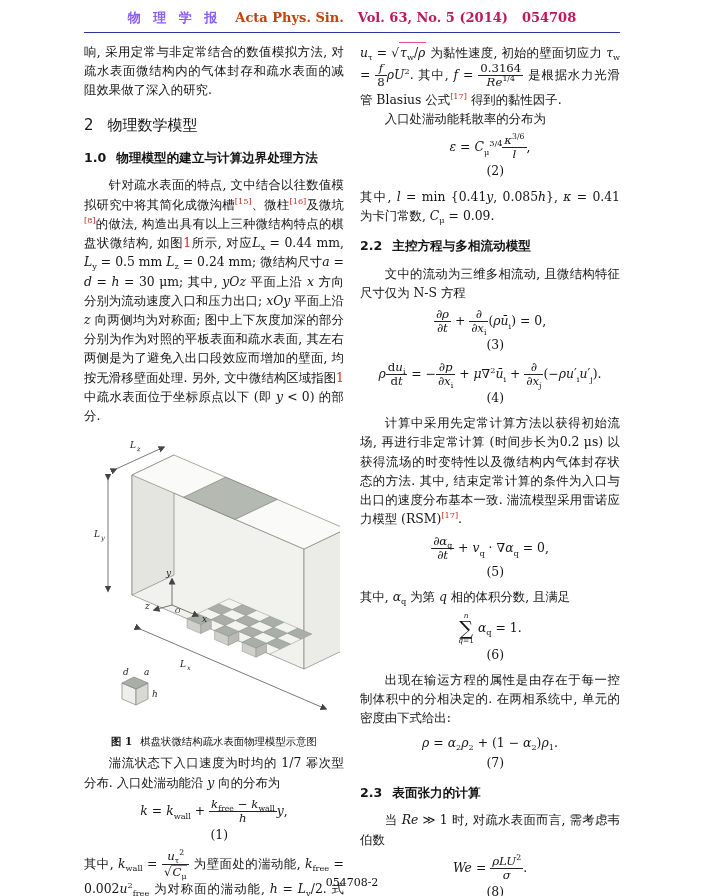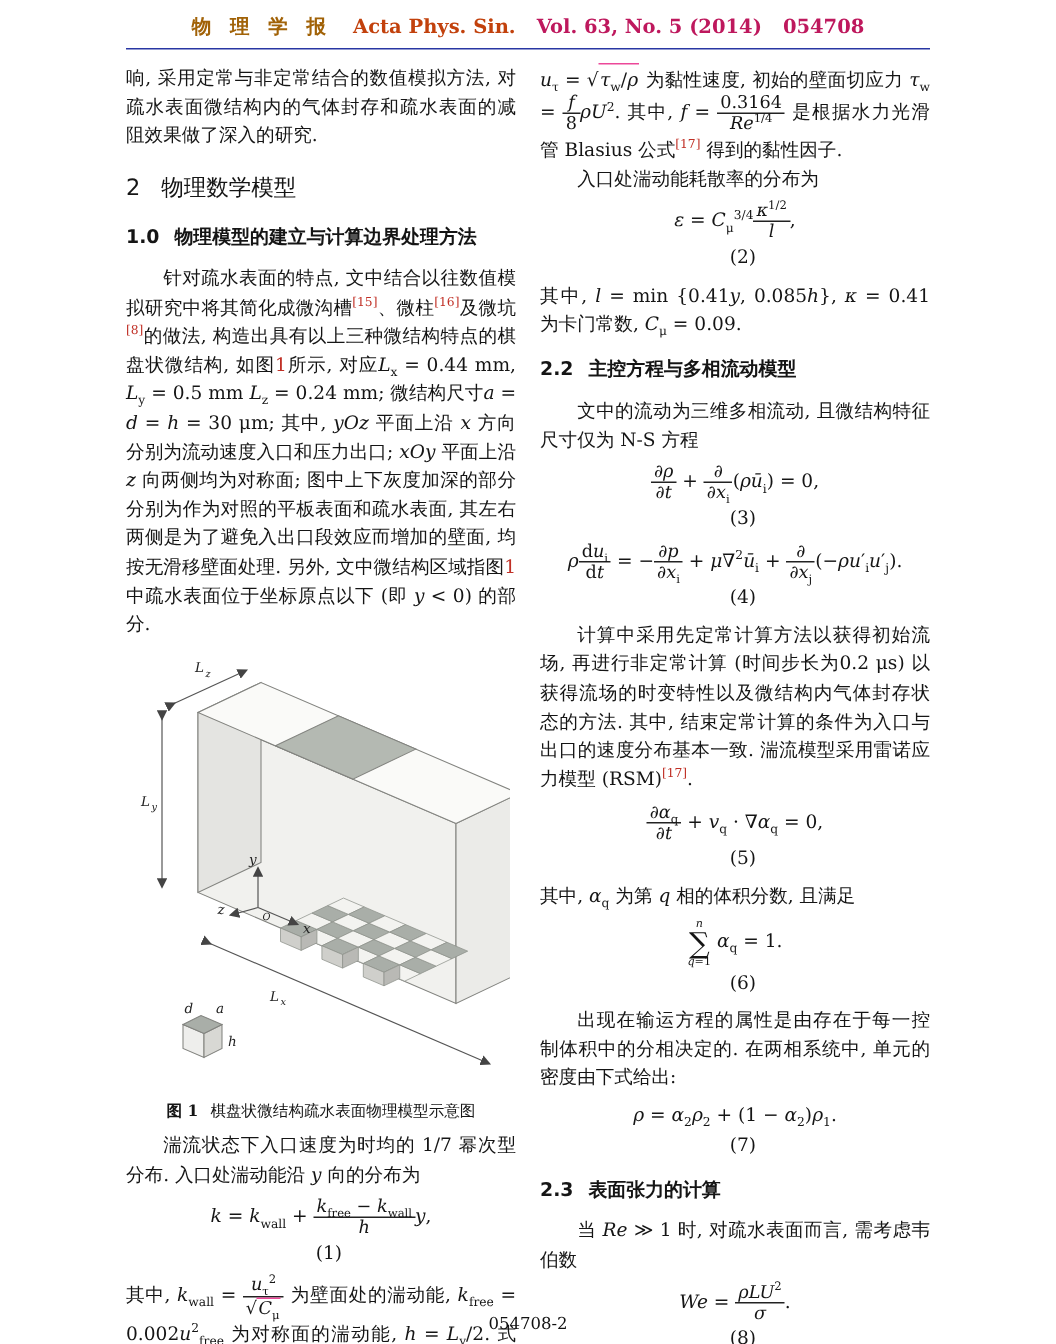--- a/index.html
+++ b/index.html
@@ -1,21 +1,21 @@
 <!DOCTYPE html>
 <html><head>
 <meta charset="utf-8">
 <style>
   html,body{margin:0;padding:0;background:#ffffff;}
   .page{position:relative;width:704px;height:896px;background:#fff;box-sizing:border-box;
         padding:6px 84px 0 84px;overflow:hidden;color:#151515;
         font-family:"DejaVu Serif","Liberation Serif",serif;}
   .hdr{display:flex;justify-content:center;align-items:baseline;gap:14px;
        font-weight:bold;font-size:13px;padding:3px 0 5px 0;border-bottom:1.6px solid #2936a3;}
-  .hdr .cn{color:#a16207;letter-spacing:4px;}
+  .hdr .cn{color:#8b5cf6;letter-spacing:4px;}
   .hdr .en{color:#c2410c;}
   .hdr .vol,.hdr .art{color:#be185d;}
   .cols{display:flex;gap:16px;margin-top:9px;}
   .col{width:260px;font-size:12.4px;line-height:1.55;text-align:justify;}
   p{margin:0;}
   .ind{text-indent:2em;}
   h2.sec{font-family:"DejaVu Sans","Liberation Sans",sans-serif;font-size:15px;font-weight:normal;
          margin:14px 0 9px 0;}
   h2.sec .no{margin-right:14px;}
   h3.subsec{font-family:"DejaVu Sans","Liberation Sans",sans-serif;font-size:12.6px;font-weight:bold;
@@ -162,21 +162,21 @@
       </div>
 
       <p>其中, <i>k</i><sub>wall</sub> = <span class="frac"><span class="t"><i>u</i><sub>τ</sub><sup>2</sup></span><span class="b">√<span class="ol"><i>C</i><sub>μ</sub></span></span></span> 为壁面处的湍动能, <i>k</i><sub>free</sub> = 0.002<i>u</i><sup>2</sup><sub>free</sub> 为对称面的湍动能, <i>h</i> = <i>L</i><sub>y</sub>/2. 式中</p>
     </div>
 
     <div class="col">
       <p><i>u</i><sub>τ</sub> = √<span class="ol"><i>τ</i><sub>w</sub>/<i>ρ</i></span> 为黏性速度, 初始的壁面切应力 <i>τ</i><sub>w</sub> = <span class="frac"><span class="t"><i>f</i></span><span class="b">8</span></span><i>ρU</i><sup>2</sup>. 其中, <i>f</i> = <span class="frac"><span class="t">0.3164</span><span class="b"><i>Re</i><sup>1/4</sup></span></span> 是根据水力光滑管 Blasius 公式<sup class="ref">[17]</sup> 得到的黏性因子.</p>
       <p class="ind">入口处湍动能耗散率的分布为</p>
 
       <div class="eq">
-        <span class="f"><i>ε</i> = <i>C</i><sub>μ</sub><sup>3/4</sup><span class="frac"><span class="t"><i>κ</i><sup>1/2</sup></span><span class="b"><i>l</i></span></span>,</span>
+        <span class="f"><i>ε</i> = <i>C</i><sub>μ</sub><sup>3/4</sup><span class="frac"><span class="t"><i>κ</i><sup>3/6</sup></span><span class="b"><i>l</i></span></span>,</span>
         <span class="n">(2)</span>
       </div>
 
       <p>其中, <i>l</i> = min {0.41<i>y</i>, 0.085<i>h</i>}, <i>κ</i> = 0.41 为卡门常数, <i>C</i><sub>μ</sub> = 0.09.</p>
 
       <h3 class="subsec">
         <span class="no">2.2</span><span>主控方程与多相流动模型</span>
       </h3>
 
       <p class="ind">文中的流动为三维多相流动, 且微结构特征尺寸仅为 N-S 方程</p>

